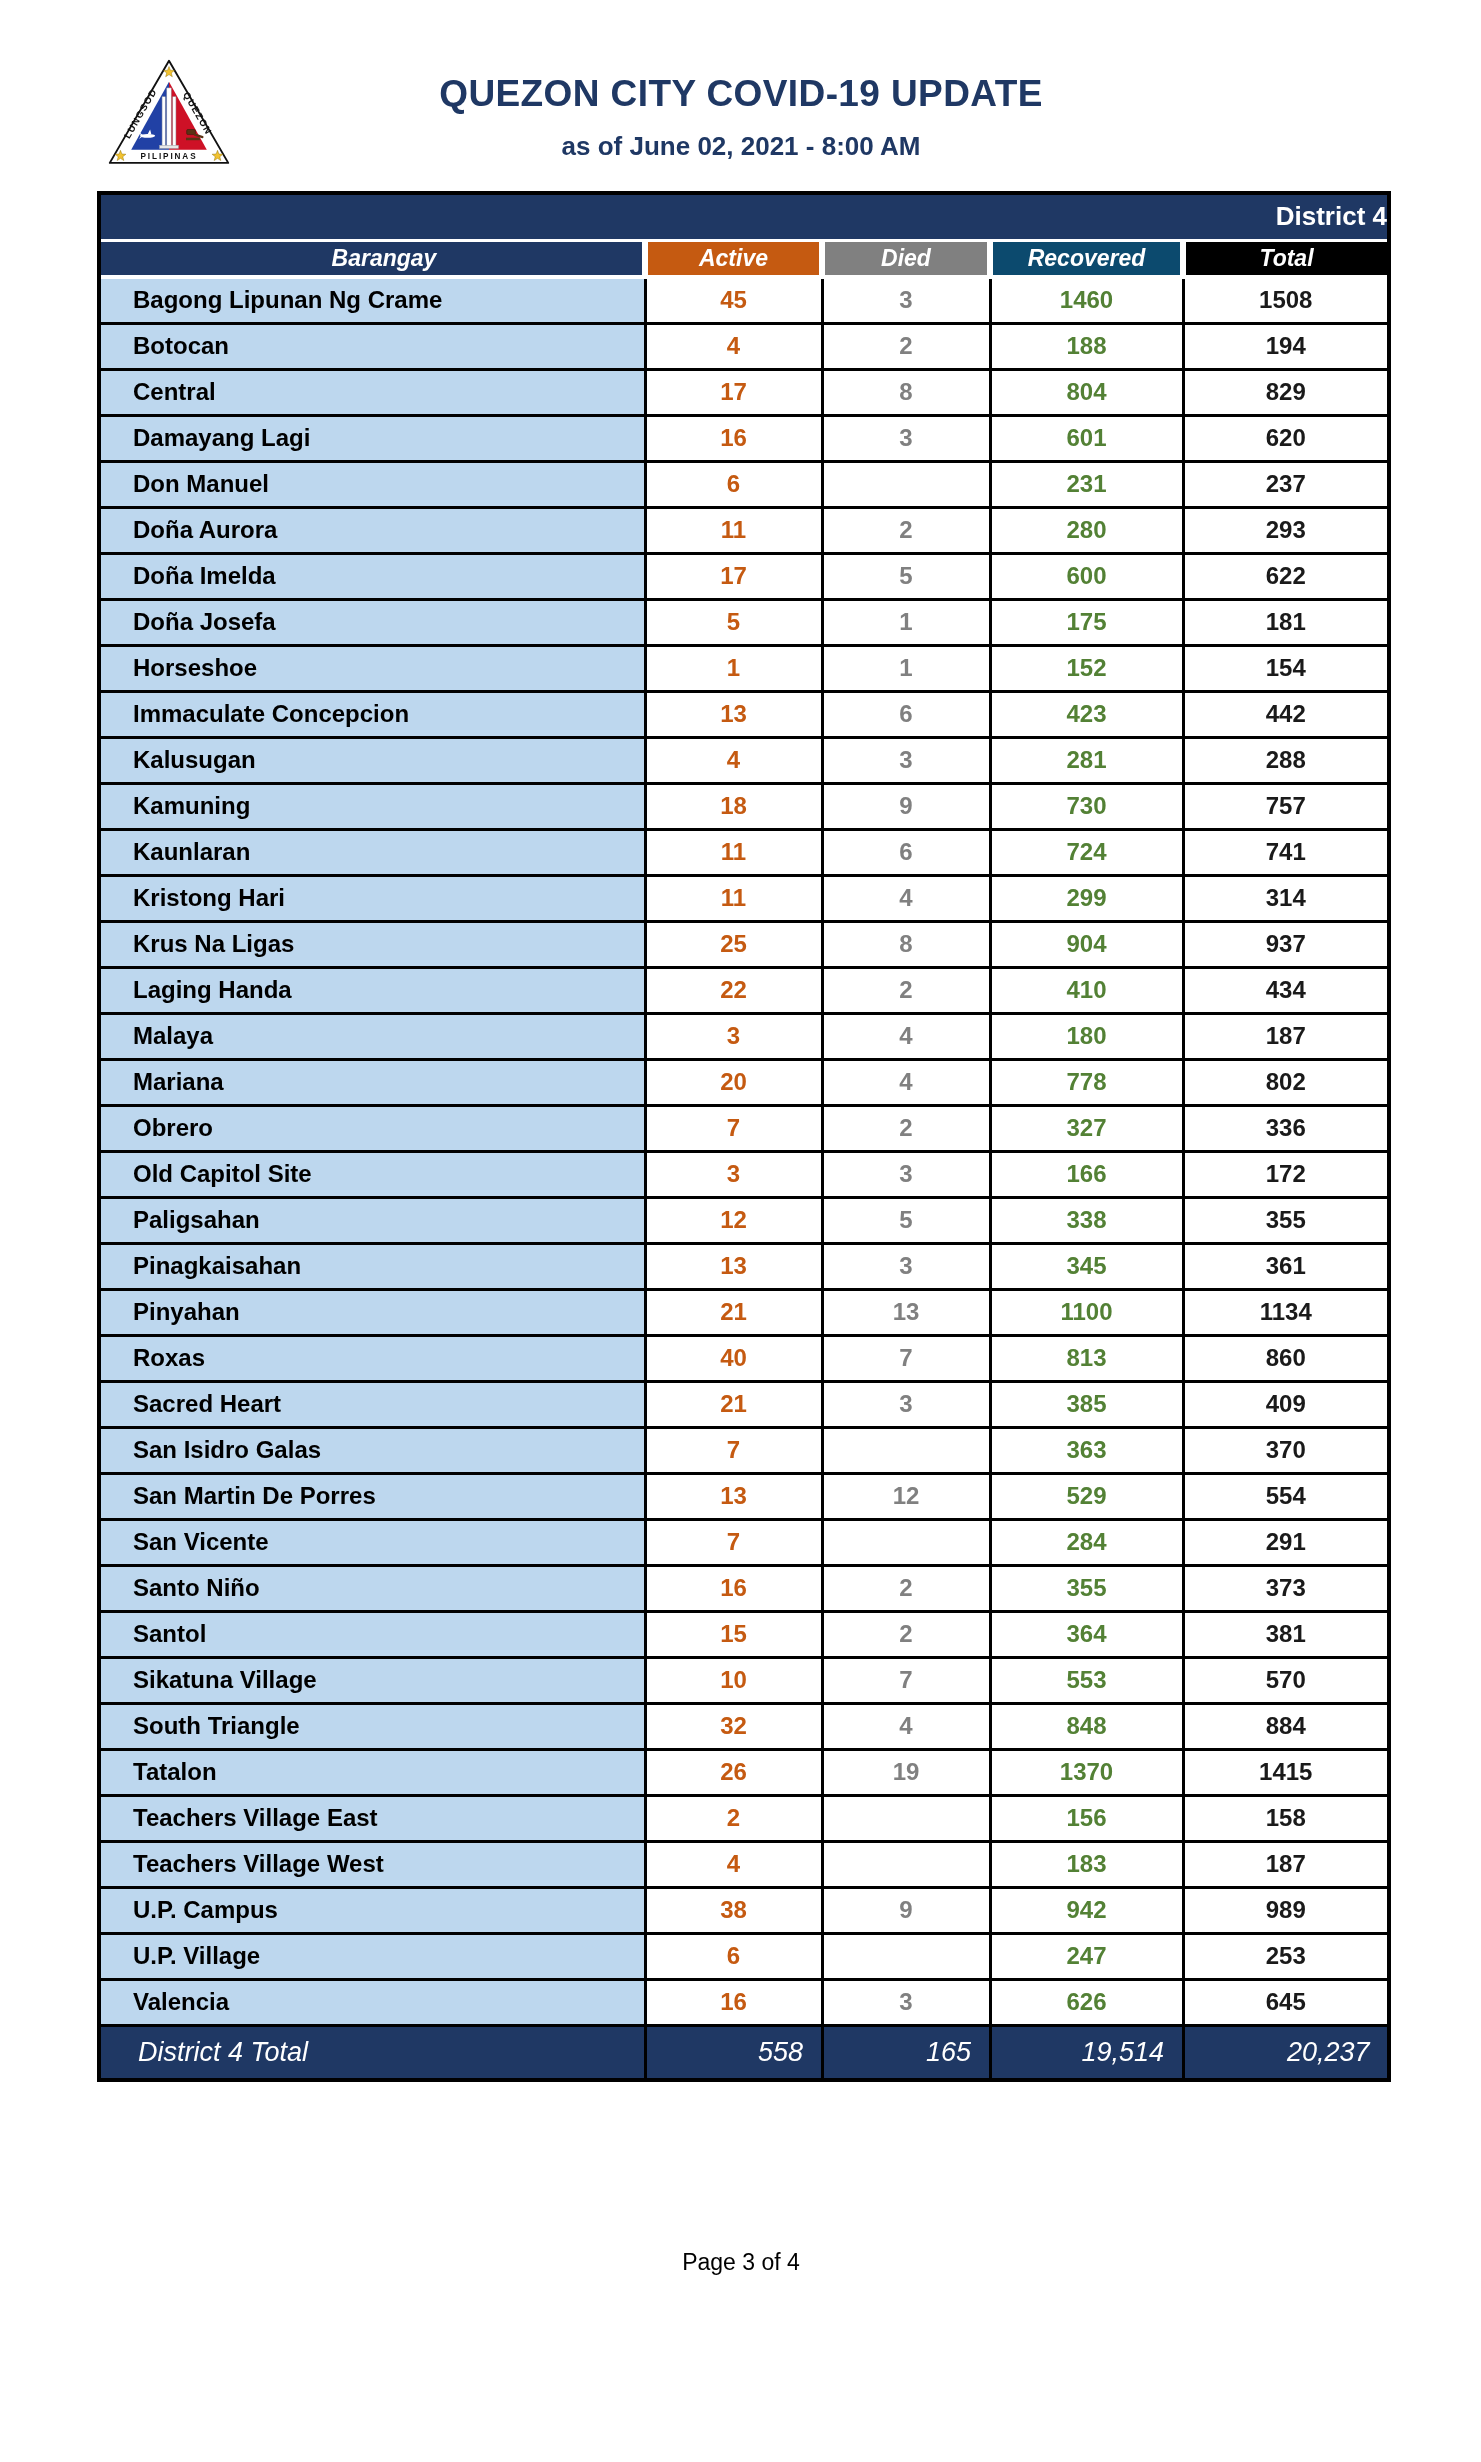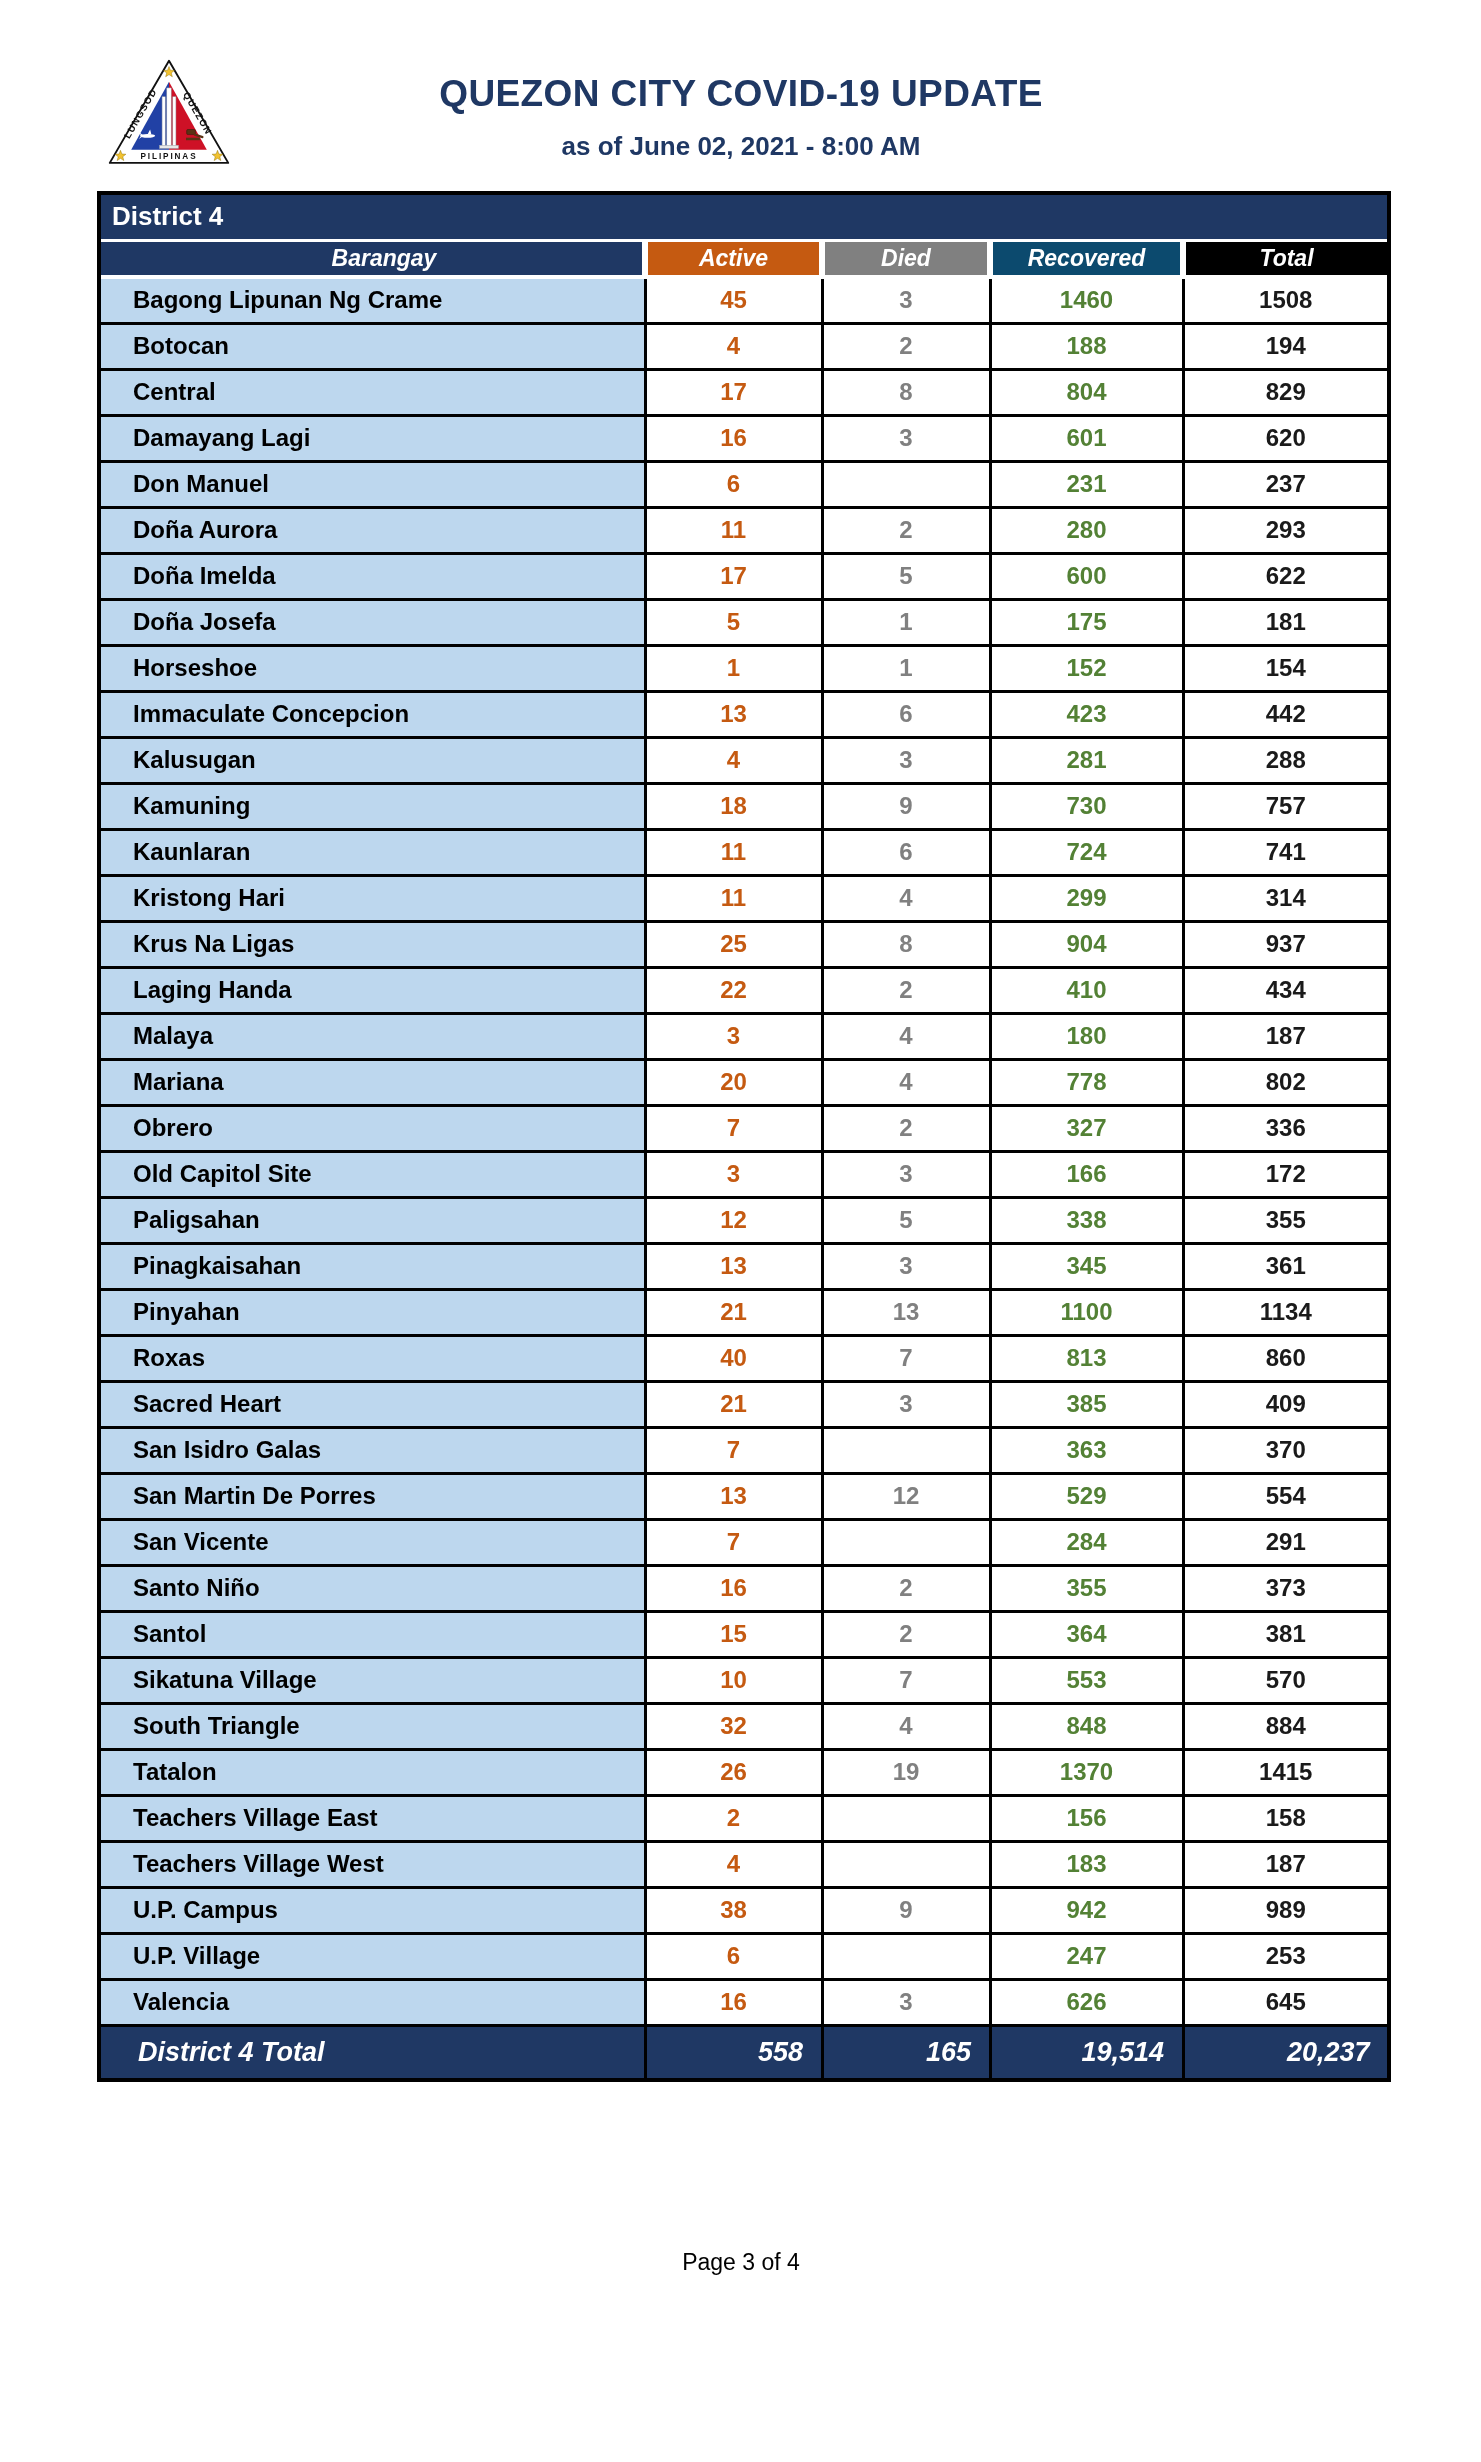--- a/index.html
+++ b/index.html
@@ -34,21 +34,21 @@
     width:100%; border-collapse:collapse; table-layout:fixed;
   }
   col.w-barangay { width:544px; }
   col.w-active   { width:177px; }
   col.w-died     { width:168px; }
   col.w-recovered{ width:193px; }
 
   tr.banner-row td {
     background:#1F3864; color:#fff;
     font-weight:bold; font-size:26px;
-    height:45px; padding-left:11px; text-align:left;
+    height:45px; padding-left:11px; text-align:right;
     border-bottom:3.2px solid #fff;
   }
   tr.col-header-row th {
     color:#fff; font-weight:bold; font-style:italic;
     font-size:23px; height:37px; text-align:center;
     border-bottom:4px solid #fff;
     border-left:6.4px solid #fff;
   }
   tr.col-header-row th:first-child { border-left:none;padding-left:25px; }
   th.h-barangay  { background:#1F3864; }
@@ -70,21 +70,21 @@
     text-align:left !important;
     padding-left:32px; color:#000;
   }
   td.c-active    { color:#C55A11; }
   td.c-died      { color:#808080; }
   td.c-recovered { color:#538135; }
   td.c-total     { color:#1a1a1a; }
 
   tr.total-row td {
     background:#1F3864; color:#fff;
-    font-weight:bold; font-style:italic; font-size:27px;
+    font-weight:normal; font-style:italic; font-size:27px;
     height:53px;
     border-top:3.2px solid #000;
     border-left:3.2px solid #000;
     text-align:right; padding-right:17.5px;
   }
   tr.total-row td:first-child {
     border-left:none; text-align:left; padding-left:37px;
   }
 
   

